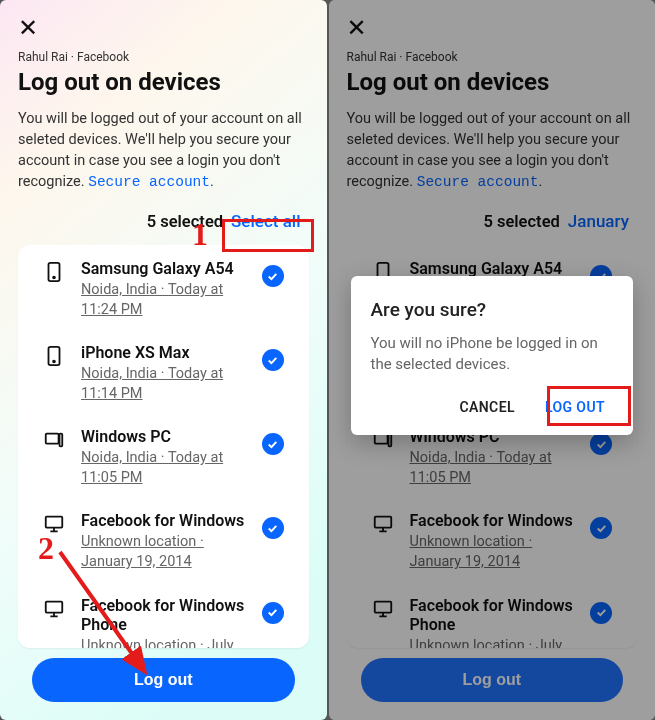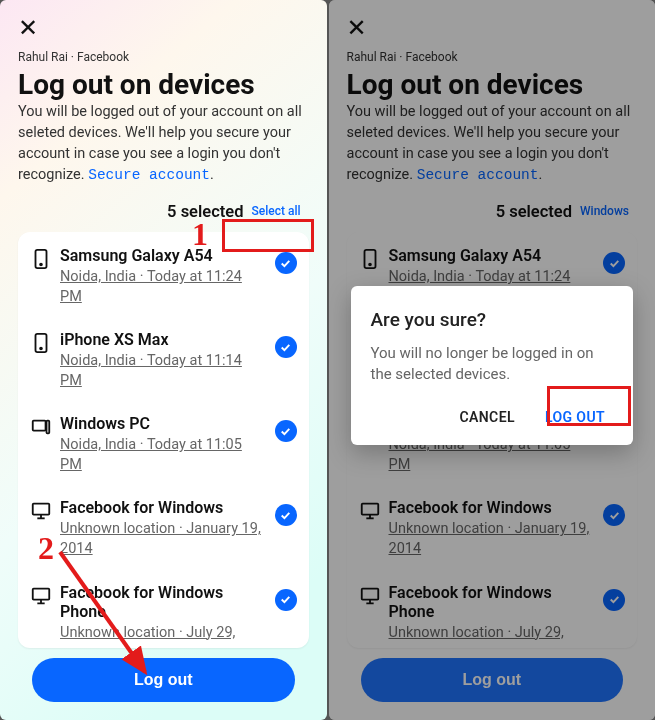--- a/index.html
+++ b/index.html
@@ -40,44 +40,44 @@
   }
   .inner {
     padding: 16px 18px 0 18px;
     display:flex;
     flex-direction:column;
     height:100%;
   }
   .close-row { margin-bottom: 10px; }
   .close-x { font-size: 24px; line-height: 1; color:#111; cursor:pointer; display:inline-block; }
   .breadcrumb { font-size: 12px; color:#333; margin-bottom: 4px; }
-  .title { font-size: 28px; font-weight: 700; color:#111; margin-bottom: 0; }
+  .title { font-size: 24px; font-weight: 700; color:#111; margin-bottom: 12px; }
   .desc { font-size: 14.5px; color:#333; line-height: 1.45; margin-bottom: 14px; }
   .link { color:#0866ff;font-family:Liberation Mono, monospace; }
   .sel-row {
     display:flex;
     justify-content:flex-end;
     align-items:center;
     margin-bottom: 10px;
   }
   .sel-count { font-size: 16.5px; font-weight:600; color:#111; }
-  .sel-action { font-size: 12px; color:#0866ff; font-weight:500; cursor:pointer; padding: 4px 8px; }
+  .sel-action { font-size: 17px; color:#0866ff; font-weight:500; cursor:pointer; padding: 4px 8px; }
   .card {
     background:#fff;
     border-radius: 12px;
     padding: 2px 0;
     flex: 1 1 auto;
     overflow:hidden;
     box-shadow: 0 1px 2px rgba(0,0,0,0.06);
   }
   .device {
     display:flex;
     align-items:flex-start;
-    padding: 12px 12px;
-    gap: 8px;
+    padding: 12px 25px;
+    gap: 16px;
   }
   .dev-icon {
     flex: 0 0 22px;
     height: 22px;
     margin-top: 2px;
     color:#111;
   }
   .dev-body { flex:1 1 auto; min-width:0; }
   .dev-name { font-size: 16px; font-weight:600; color:#111; margin-bottom:2px; }
   .dev-detail { font-size: 14.5px; color:#666; line-height:1.35;text-decoration:underline; }
@@ -128,21 +128,21 @@
   .arrow {
     position:absolute;
     z-index:20;
     pointer-events:none;
   }
 
   
   .dialog {
     position:absolute;
     left: 22px; right: 22px;
-    top: 286px;
+    top: 276px;
     background:#fff;
     border-radius: 6px;
     padding: 22px 20px 14px 20px;
     z-index:10;
     box-shadow: 0 8px 24px rgba(0,0,0,0.25);
   }
   .dlg-title { font-size:19px; font-weight:500; color:#222; margin-bottom:12px; }
   .dlg-msg { font-size:15px; color:#666; line-height:1.4; margin-bottom:18px; }
   .dlg-actions { display:flex; justify-content:flex-end; gap: 14px; align-items:center; }
   .dlg-btn { font-size:14px; font-weight:600; letter-spacing:0.4px; cursor:pointer; padding:6px 8px; }
@@ -289,21 +289,21 @@
       <div class="close-row">
         <span class="close-x">✕</span>
       </div>
       <div class="breadcrumb">Rahul Rai · Facebook</div>
       <div class="title">Log out on devices</div>
       <div class="desc">
         <span>You will be logged out of your account on all seleted devices. We'll help you secure your account in case you see a login you don't recognize. </span><span class="link">Secure account</span><span>.</span>
       </div>
       <div class="sel-row">
         <div class="sel-count">5  selected</div>
-        <div class="sel-action">Windows</div>
+        <div class="sel-action">January</div>
       </div>
 
       <div class="card">
         <div class="device">
           <span class="dev-icon"><svg viewBox="0 0 24 24" fill="none" stroke="currentColor" stroke-width="2">
                 <rect x="6" y="2" width="12" height="20" rx="2"></rect>
                 <circle cx="12" cy="18" r="1" fill="currentColor"></circle>
               </svg></span>
           <div class="dev-body">
             <div class="dev-name">Samsung Galaxy A54</div>
@@ -379,21 +379,21 @@
         </div>
       </div>
 
       <div class="bottom-bar">
         <button class="logout-btn">Log out</button>
       </div>
     </div>
 
     <div class="dialog">
       <div class="dlg-title">Are you sure?</div>
-      <div class="dlg-msg">You will no longer be logged in on the selected devices.</div>
+      <div class="dlg-msg">You will no iPhone be logged in on the selected devices.</div>
       <div class="dlg-actions">
         <span class="dlg-btn dlg-cancel">CANCEL</span>
         <span class="dlg-btn dlg-confirm">LOG OUT</span>
       </div>
     </div>
     <div class="ann-box" style="right:24px; top:386px; width:84px; height:40px; z-index:15;"></div>
   </div>
 
 </div>
 

